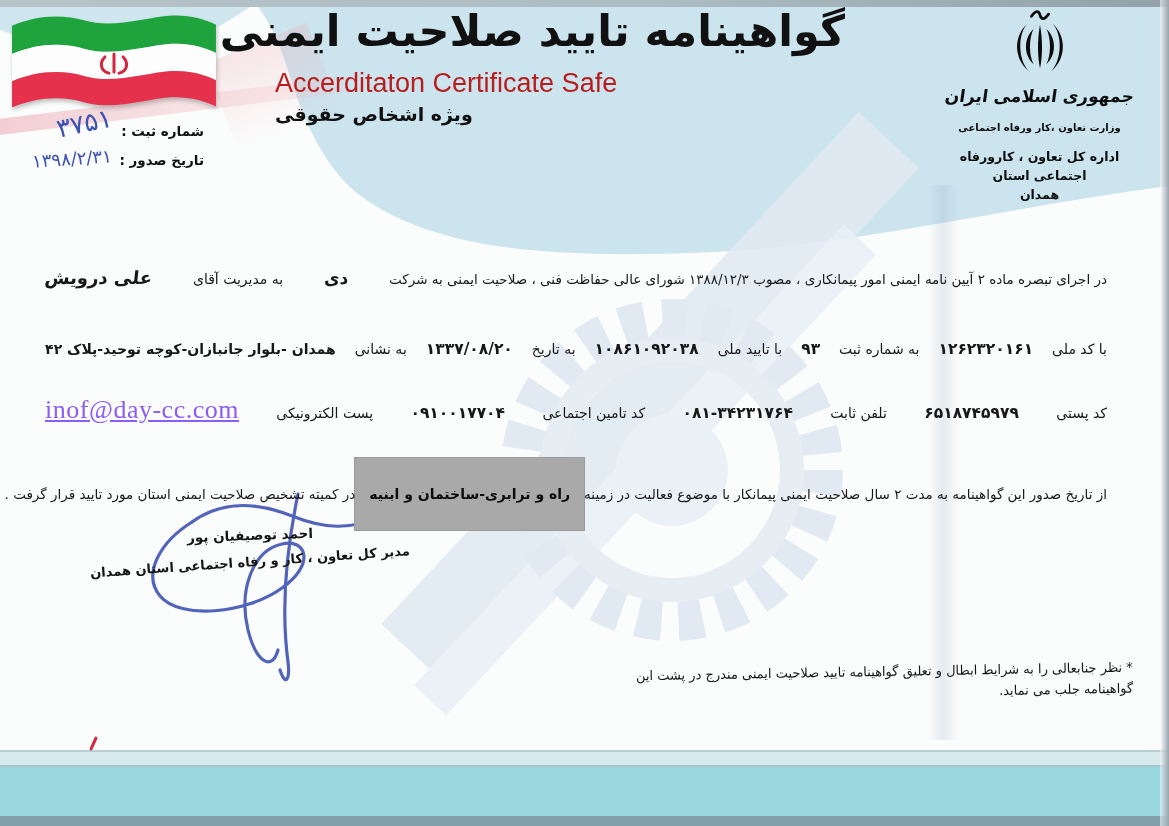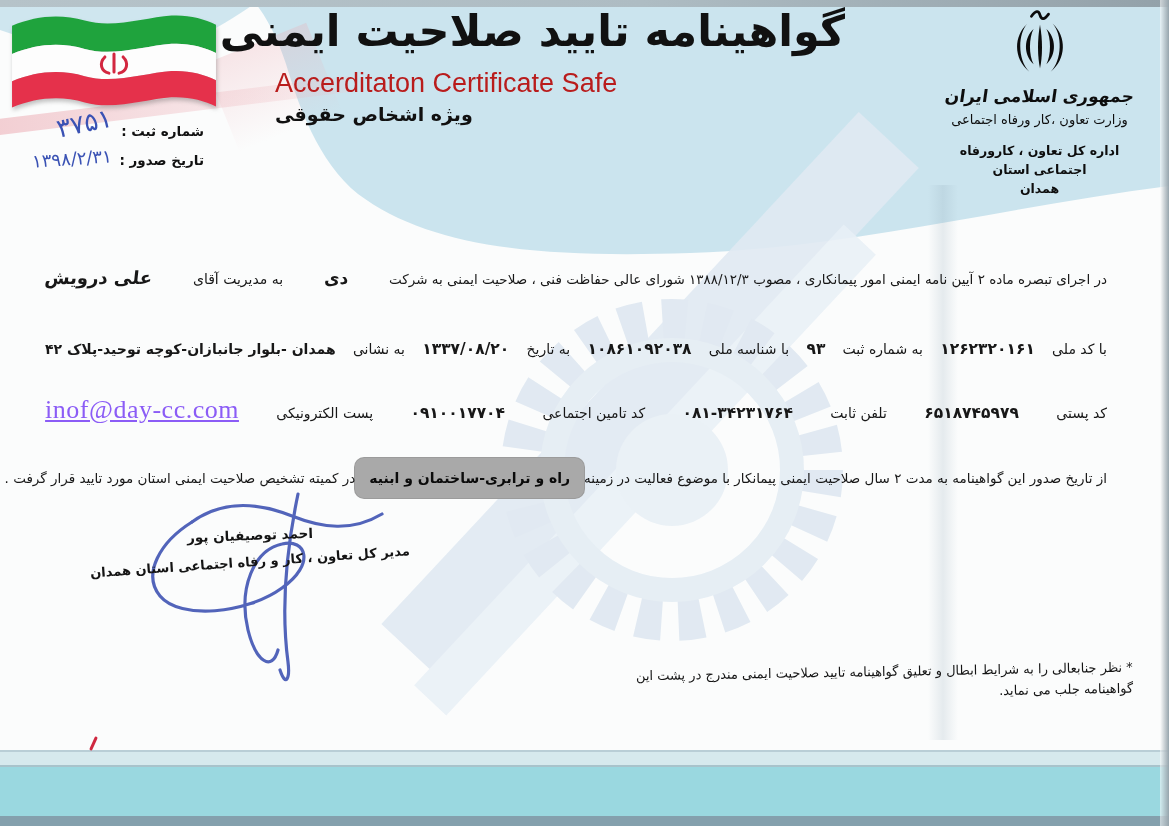--- a/index.html
+++ b/index.html
@@ -30,40 +30,40 @@
      transform:rotate(-12deg) translateY(-4px);}
   .reg-date{font-size:18px;letter-spacing:1px;display:inline-block;transform:rotate(-4deg);}
   .title-block{left:275px;top:6px;width:570px;text-align:left;z-index:5;color:#111;}
   .title-fa{font-size:43px;font-weight:bold;direction:rtl;white-space:nowrap;
      font-family:"DejaVu Sans",sans-serif;}
   .title-en{font-size:27px;margin-top:12px;font-family:"Liberation Sans",sans-serif;color:#b91c1c;}
   .subtitle-fa{font-size:19px;font-weight:bold;direction:rtl;margin-top:4px;}
   .authority-block{right:22px;top:6px;width:215px;text-align:center;z-index:5;color:#0d0d0d;direction:rtl;}
   .authority-block .emblem{width:64px;height:76px;margin:0 auto;}
   .auth-country{font-size:17px;font-weight:bold;margin-top:4px;transform:skewX(-8deg);}
-  .auth-ministry{font-size:13px;font-weight:normal;margin-top:6px;}
+  .auth-ministry{font-size:10px;font-weight:bold;margin-top:16px;}
   .auth-dept{font-size:12.5px;font-weight:bold;margin-top:15px;line-height:1.5;}
   
   .fa-line{direction:rtl;display:flex;justify-content:space-between;align-items:baseline;
      z-index:5;color:#171717;white-space:nowrap;}
   .seg{font-size:13.5px;}
   .seg-lbl{font-size:14px;margin-top:8px;}
   .num{font-weight:bold;font-size:15.5px;letter-spacing:.5px;}
   .company{font-weight:bold;font-size:17px;}
   .manager{font-weight:bold;font-size:18px;transform:skewX(-6deg);}
   .addr{font-weight:bold;font-size:14px;}
   .email{font-family:"Liberation Serif",serif;font-size:26px;color:#8b5cf6;
      text-decoration:underline;direction:ltr;letter-spacing:.5px;}
   .line1{left:45px;right:62px;top:263px;}
   .line2{left:45px;right:62px;top:333px;}
   .line3{left:45px;right:62px;top:395px;}
   .line4{left:58px;right:62px;top:458px;align-items:center;}
   .gray-box{background:#a9a9a9;color:#0b0b0b;font-weight:bold;font-size:14px;
-     padding:0 14px;height:40px;display:flex;align-items:center;justify-content:center;
-     white-space:nowrap;box-shadow:0 0 0 1px #9b9b9b;border-radius:9px;}
+     padding:0 14px;height:72px;display:flex;align-items:center;justify-content:center;
+     white-space:nowrap;box-shadow:0 0 0 1px #9b9b9b;}
   .line4 .seg{font-size:13.5px;}
   
   .sig-name{left:165px;top:527px;width:170px;text-align:center;font-size:13.5px;
      font-weight:bold;direction:rtl;z-index:5;color:#141414;transform:rotate(-2deg);}
   .sig-title{left:100px;top:554px;width:310px;text-align:center;font-size:13px;
      font-weight:bold;direction:rtl;z-index:5;color:#141414;transform:rotate(-4deg);white-space:nowrap;}
   .sig-ink{left:130px;top:490px;z-index:4;}
   
   .footer-note{right:36px;top:662px;width:500px;direction:rtl;text-align:right;
      font-size:13px;color:#151515;z-index:5;line-height:1.6;transform:rotate(-1deg);}
@@ -161,21 +161,21 @@
   <span class="company">دی</span>
   <span class="seg-lbl">به مدیریت آقای</span>
   <span class="manager">علی درویش</span>
 </div>
 
 <div class="abs fa-line line2">
   <span class="seg-lbl">با کد ملی</span>
   <span class="num">۱۲۶۲۳۲۰۱۶۱</span>
   <span class="seg-lbl">به شماره ثبت</span>
   <span class="num">۹۳</span>
-  <span class="seg-lbl">با شناسه ملی</span>
+  <span class="seg-lbl">با تایید ملی</span>
   <span class="num">۱۰۸۶۱۰۹۲۰۳۸</span>
   <span class="seg-lbl">به تاریخ</span>
   <span class="num">۱۳۳۷/۰۸/۲۰</span>
   <span class="seg-lbl">به نشانی</span>
   <span class="addr">همدان -بلوار جانبازان-کوچه توحید-پلاک ۴۲</span>
 </div>
 
 <div class="abs fa-line line3">
   <span class="seg-lbl">کد پستی</span>
   <span class="num">۶۵۱۸۷۴۵۹۷۹</span>

